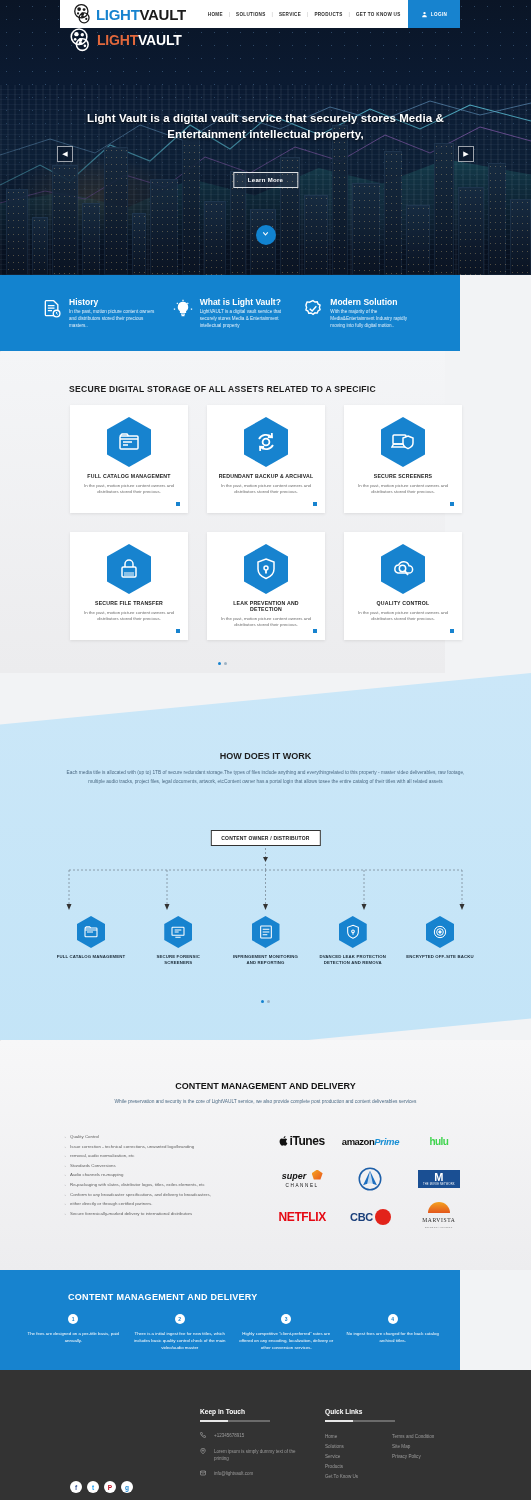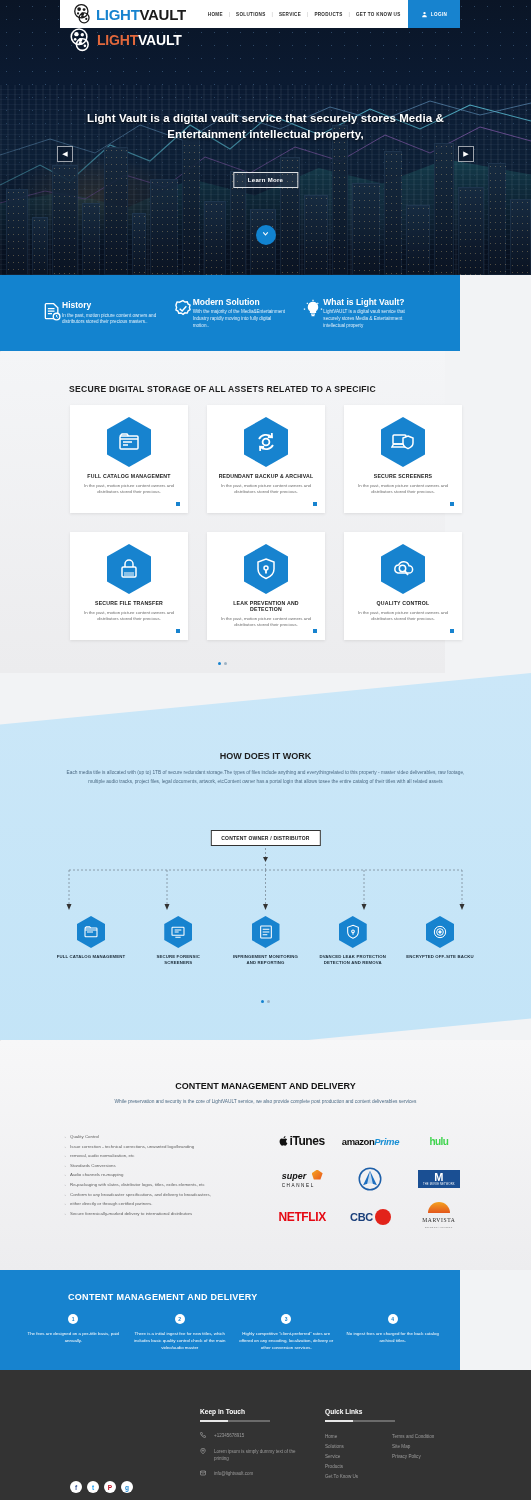--- a/index.html
+++ b/index.html
@@ -50,21 +50,21 @@
   .arrow-btn{ position:absolute; top:146px; width:16px; height:16px; border:1px solid rgba(255,255,255,.6);
     background:rgba(10,20,38,.55); color:#fff; font-size:7px; line-height:14px; text-align:center;}
   .arrow-left{ left:57px; } .arrow-right{ right:57px; }
   .scroll-down{ position:absolute; left:50%; transform:translateX(-50%); top:225px;
     width:20px; height:20px; border-radius:50%; background:#1183d0; color:#fff;
     font-size:9px; line-height:20px; text-align:center;}
 
   
   .feature-bar{ position:absolute; top:275px; left:0; width:460px; height:76px; background:#1383cf; }
   .fb-inner{ display:flex; height:100%; align-items:center; padding:0 42px; gap:16px; }
-  .fb-item{ display:flex; flex:1; }
+  .fb-item{ display:flex; gap:7px; flex:1; }
   .fb-ico{ flex:0 0 20px; height:20px; color:#fff; margin-top:2px; }
   .fb-ico svg{ width:20px; height:20px; display:block; }
   .fb-title{ color:#fff; font-size:8.5px; font-weight:bold; margin-bottom:2.5px; }
   .fb-desc{ color:#e2f0fb; font-size:4.6px; line-height:6.6px; }
 
   
   .sec-cards{ position:absolute; top:351px; left:0; width:445px; height:322px;
     background:
       linear-gradient(118deg, rgba(0,0,0,.028) 0 1px, transparent 1px 70px),
       linear-gradient(126deg, rgba(0,0,0,.022) 0 1px, transparent 1px 110px),
@@ -244,41 +244,41 @@
             <path d="M17.5 15.5v2l1.4 1" stroke="#fff" stroke-width="1.2"></path>
             </svg>
         </span>
         <div>
           <div class="fb-title">History</div>
           <div class="fb-desc">In the past, motion picture content owners and distributors stored their precious masters..</div>
         </div>
       </div>
       <div class="fb-item">
         <span class="fb-ico">
+          <svg viewBox="0 0 24 24" fill="none" stroke="#fff" stroke-width="1.5">
+            <path d="M12 4a5.5 5.5 0 0 0-3 10.1V16h6v-1.9A5.5 5.5 0 0 0 12 4z" fill="#fff"></path>
+            <path d="M9.6 18h4.8M10.2 20h3.6"></path>
+            <path d="M12 1v1.6M4.6 4.6l1.1 1.1M1 12h1.6M21.4 12H23M18.3 4.6l-1.1 1.1"></path>
+            </svg>
+        </span>
+        <div>
+          <div class="fb-title">What is Light Vault?</div>
+          <div class="fb-desc">LightVAULT is a digital vault service that securely stores Media &amp; Entertainment intellectual property</div>
+        </div>
+      </div>
+      <div class="fb-item">
+        <span class="fb-ico">
           <svg viewBox="0 0 24 24" fill="none" stroke="#fff" stroke-width="1.7">
             <path d="M12 2l2.3 1.6 2.8-.3 1 2.6 2.4 1.5-.8 2.7.8 2.7-2.4 1.5-1 2.6-2.8-.3L12 18.4 9.7 16.8l-2.8.3-1-2.6-2.4-1.5.8-2.7-.8-2.7L3.9 6.1l1-2.6 2.8.3z"></path>
             <polyline points="8,11.6 11,14.4 16,8.6"></polyline>
             </svg>
         </span>
         <div>
           <div class="fb-title">Modern Solution</div>
           <div class="fb-desc">With the majority of the Media&amp;Entertainment Industry rapidly moving into fully digital motion..</div>
-        </div>
-      </div>
-      <div class="fb-item">
-        <span class="fb-ico">
-          <svg viewBox="0 0 24 24" fill="none" stroke="#fff" stroke-width="1.5">
-            <path d="M12 4a5.5 5.5 0 0 0-3 10.1V16h6v-1.9A5.5 5.5 0 0 0 12 4z" fill="#fff"></path>
-            <path d="M9.6 18h4.8M10.2 20h3.6"></path>
-            <path d="M12 1v1.6M4.6 4.6l1.1 1.1M1 12h1.6M21.4 12H23M18.3 4.6l-1.1 1.1"></path>
-            </svg>
-        </span>
-        <div>
-          <div class="fb-title">What is Light Vault?</div>
-          <div class="fb-desc">LightVAULT is a digital vault service that securely stores Media &amp; Entertainment intellectual property</div>
         </div>
       </div>
     </div>
   </div>
 
   <div class="sec-cards">
     <div class="sec-title" style="position:absolute;top:33px;left:0;right:0;">SECURE DIGITAL STORAGE OF ALL ASSETS RELATED TO A SPECIFIC</div>
     <div class="cards-grid">
 
       <div class="card">
@@ -475,21 +475,21 @@
         <span style="font-size:12px;font-weight:bold;color:#111;letter-spacing:-.4px;">iTunes</span>
       </div>
       <div class="lg">
         <span style="font-size:9.5px;font-weight:bold;color:#111;letter-spacing:-.5px;">amazon</span>
           <span style="font-size:9.5px;font-weight:bold;font-style:italic;color:#1a8fd4;letter-spacing:-.3px;">Prime</span>
       </div>
       <div class="lg">
         <span style="font-size:10px;font-weight:bold;color:#3fd44e;letter-spacing:-.6px;">hulu</span>
       </div>
       <div class="lg">
-        <div style="line-height:9px;">
+        <div style="text-align:center;line-height:9px;">
           <span style="font-size:9px;font-weight:bold;font-style:italic;color:#111;">super</span>
           <span style="display:inline-block;width:11px;height:10px;background:linear-gradient(135deg,#f5a623,#e8541c);clip-path:polygon(50% 0,100% 38%,80% 100%,20% 100%,0 38%);vertical-align:-1px;margin-left:1px;"></span>
           <div style="font-size:4.6px;letter-spacing:1.6px;color:#111;">CHANNEL</div>
         </div>
       </div>
       <div class="lg">
         <svg width="26" height="24" viewBox="0 0 40 38">
           <circle cx="20" cy="19" r="17" fill="none" stroke="#1d5fa8" stroke-width="2.4"></circle>
           <path d="M20 6 L31 29 Q20 23 9 29 Z" fill="#1d6fc0"></path>
           <path d="M20 6 L25 29 Q20 26 15 29 Z" fill="#fff" opacity=".75"></path>

